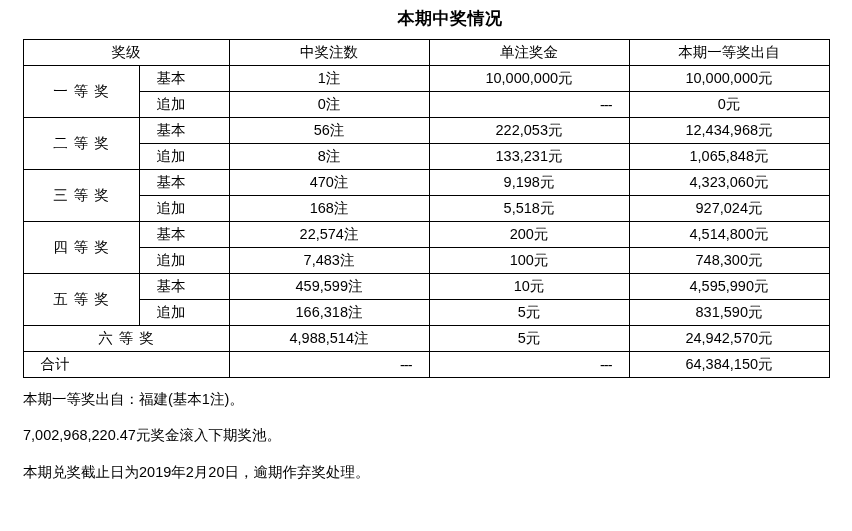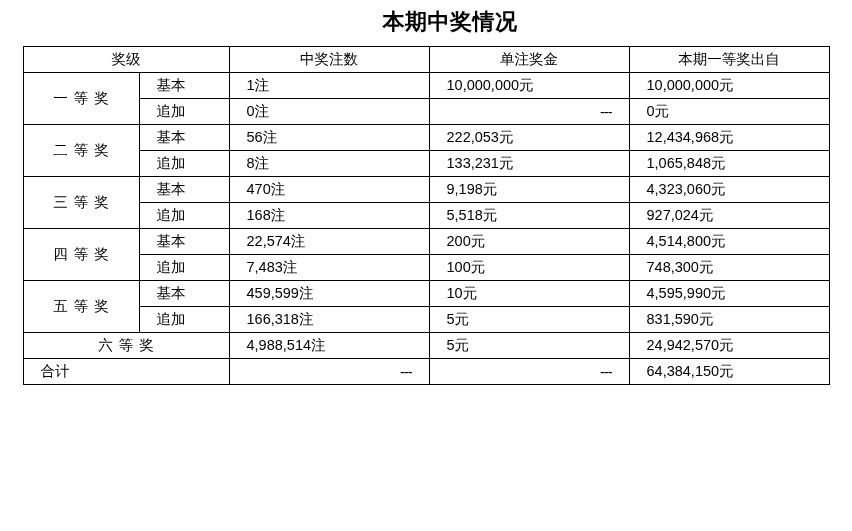--- a/index.html
+++ b/index.html
@@ -15,21 +15,21 @@
     overflow: hidden;
   }
   .page {
     width: 852px;
     height: 531px;
     position: relative;
     box-sizing: border-box;
   }
   .title {
     text-align: center;
-    font-size: 22px;
+    font-size: 17px;
     font-weight: bold;
     padding-top: 7px;
     padding-bottom: 9px;
     letter-spacing: 0.5px;
     margin-left: 48px;
   }
   table.prize {
     border-collapse: collapse;
     width: 806px;
     margin: 0 auto;
@@ -54,21 +54,21 @@
   col.c5 { width: 200px; }
   .lvl {
     text-align: center;
     letter-spacing: 6px;
     text-indent: 6px;
     margin-left: 8px;
   }
   .sub {
   }
   .num {
-    text-align: left;
+    text-align: center;
   }
   .dash {
     text-align: right;
     letter-spacing: -1px;
   }
   .notes {
     width: 806px;
     margin: 0 auto;
     padding-top: 13px;
   }
@@ -182,14 +182,19 @@
 
       <tr>
         <td class="sub" colspan="2">合计</td>
         <td class="dash">---</td>
         <td class="dash">---</td>
         <td class="num">64,384,150元</td>
       </tr>
     </tbody>
   </table>
 
+  <div class="notes">
+    <p>本期一等奖出自：福建(基本1注)。</p>
+    <p>7,002,968,220.47元奖金滚入下期奖池。</p>
+    <p>本期兑奖截止日为2019年2月20日，逾期作弃奖处理。</p>
+  </div>
 
 </div>
 
 </body></html>

